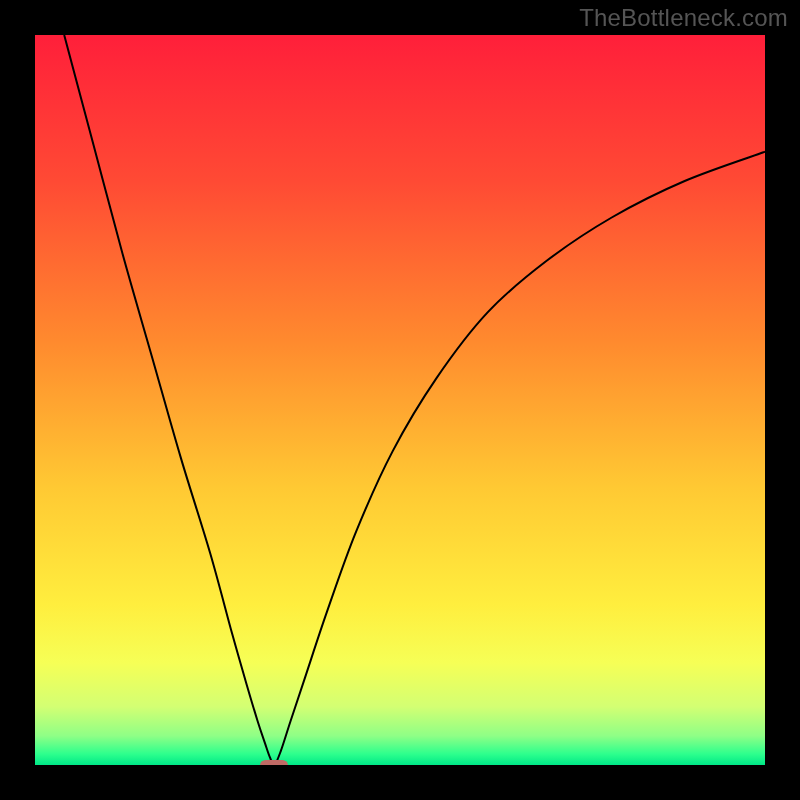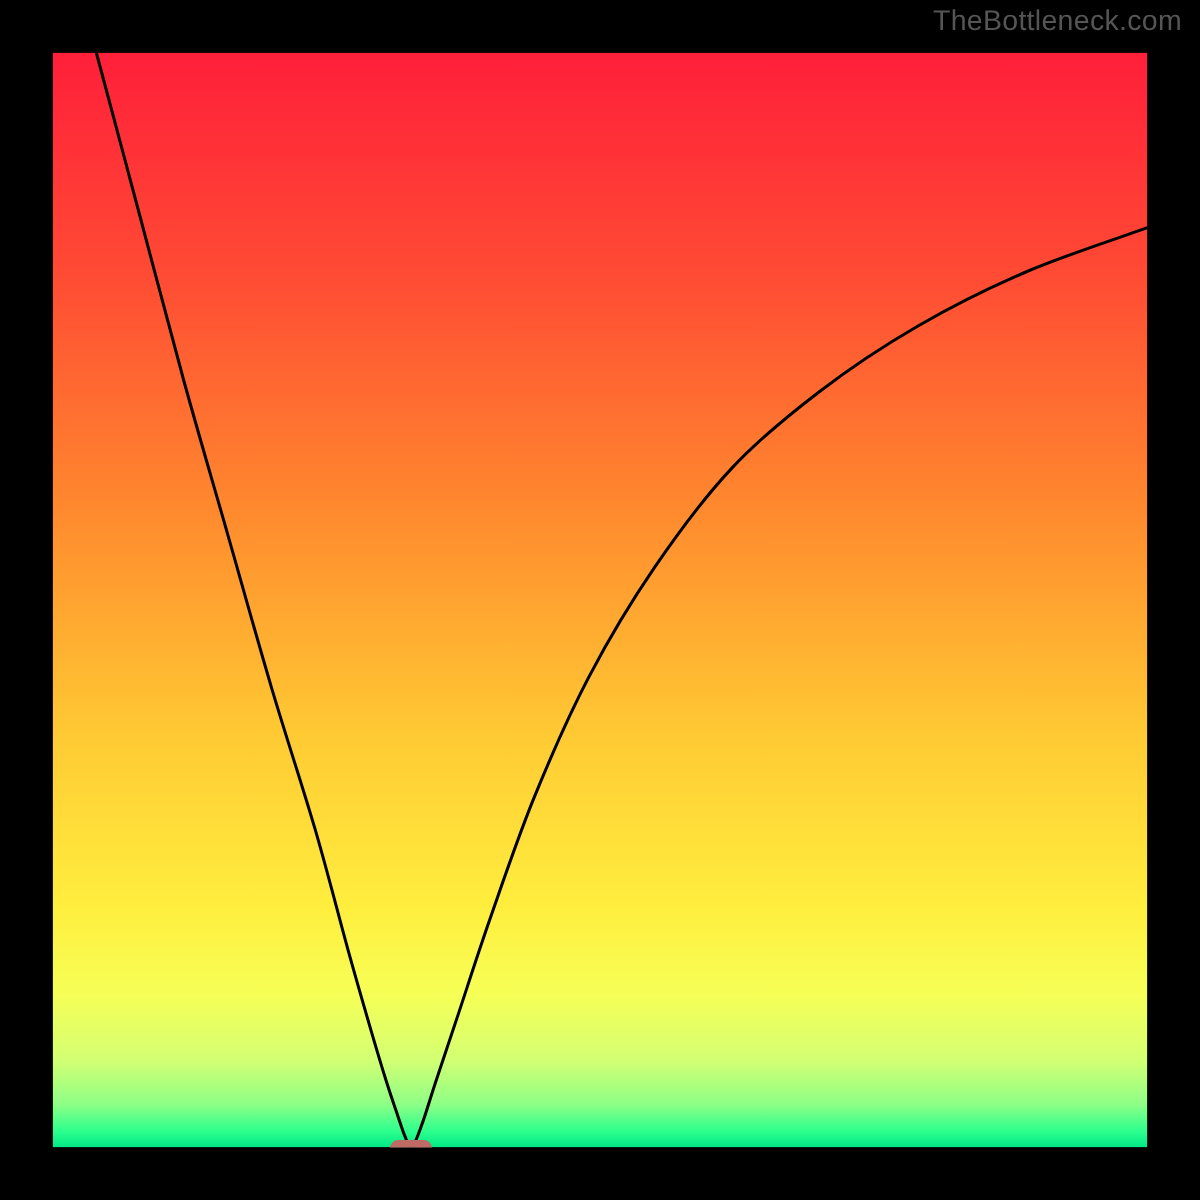--- a/index.html
+++ b/index.html
@@ -41,21 +41,21 @@
   .marker {
     position: absolute;
     background: #c06a65;
     border-radius: 6px;
   }
   .watermark {
     position: absolute;
     top: 4px;
     right: 12px;
     color: #555;
-    font-size: 19px;
+    font-size: 24px;
     font-weight: 400;
     letter-spacing: 0.2px;
   }
 </style>
 </head>
 <body>
 
 <div class="frame">
   <div class="watermark">TheBottleneck.com</div>
   <div class="plot">

